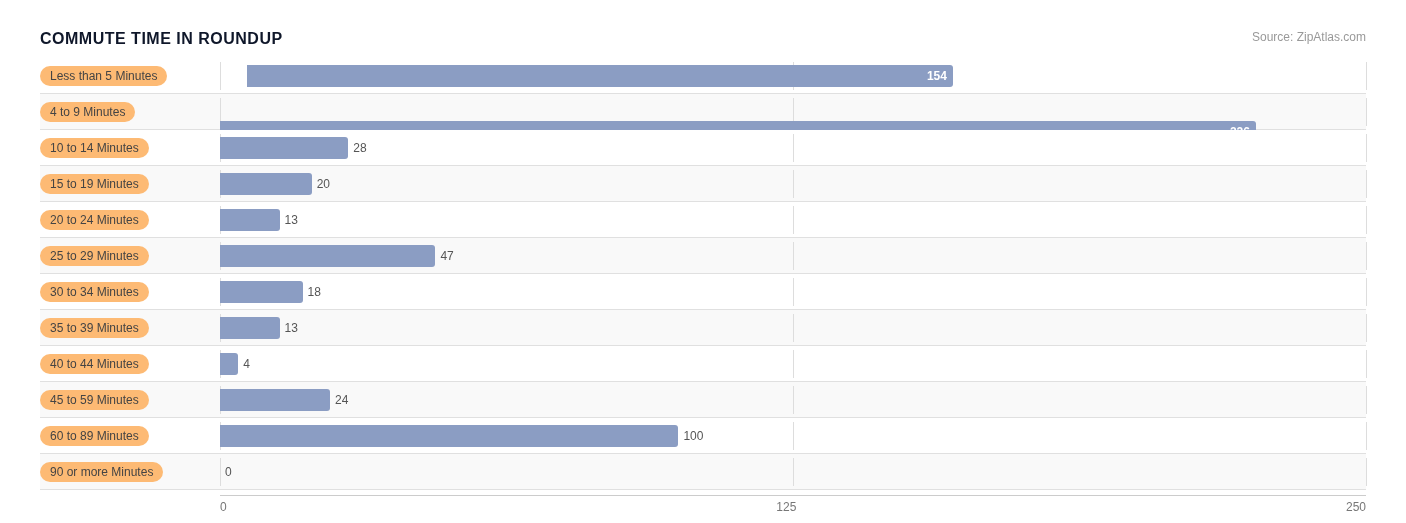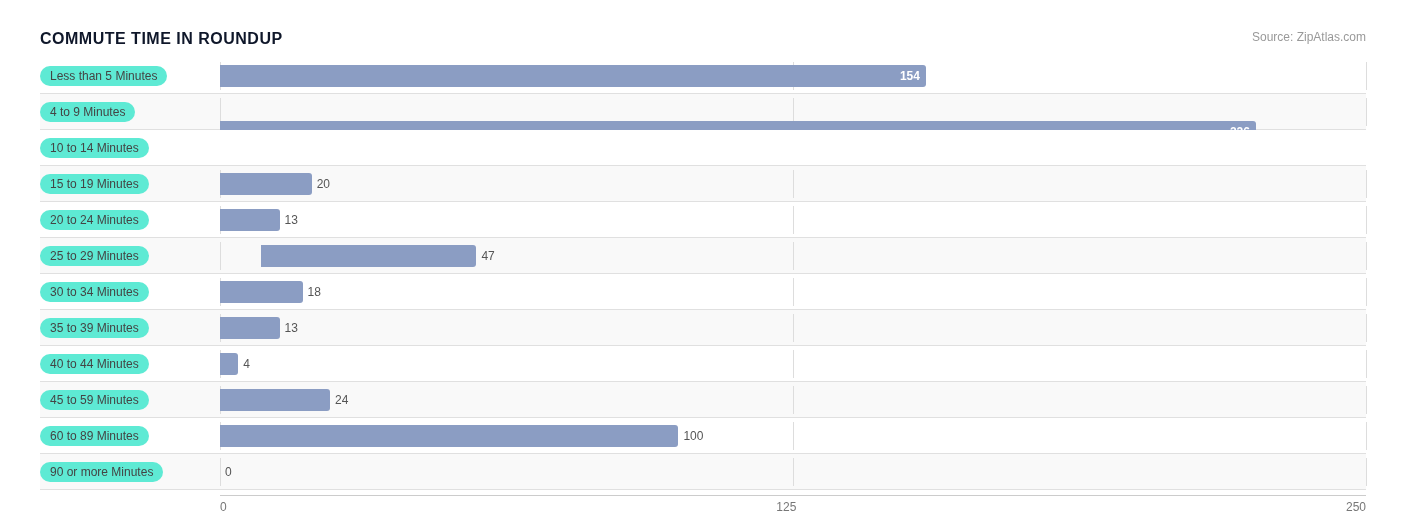--- a/index.html
+++ b/index.html
@@ -49,21 +49,21 @@
     .bar-row:nth-child(odd) {
       background: #ffffff;
     }
     .label-area {
       width: 180px;
       flex-shrink: 0;
       padding-right: 8px;
     }
     .label-pill {
       display: inline-block;
-      background: #5eead4;
+      background: #fdba74;
       border-radius: 12px;
       padding: 3px 10px;
       font-size: 12px;
       color: #444;
       white-space: nowrap;
     }
     .bar-area {
       flex: 1;
       display: flex;
       align-items: center;
@@ -116,38 +116,46 @@
     <span class="chart-title">COMMUTE TIME IN ROUNDUP</span>
     <span class="chart-source">Source: ZipAtlas.com</span>
   </div>
   <div class="chart-body" id="chart-body">
   <div class="bar-row">
         <div class="label-area"><span class="label-pill">Less than 5 Minutes</span></div>
         <div class="bar-area" style="position: relative;">
           <div style="position: absolute; top: 0px; bottom: 0px; left: 0px; width: 1px; background: rgb(221, 221, 221);"></div>
           <div style="position: absolute; top: 0px; bottom: 0px; left: 50%; width: 1px; background: rgb(221, 221, 221);"></div>
           <div style="position: absolute; top: 0px; bottom: 0px; left: 100%; width: 1px; background: rgb(221, 221, 221);"></div>
-          <div class="bar" style="width: 61.6%; min-width: 2px;">
+          <div class="bar" style="width: 61.6%; min-width: 2px; margin-left: 27px;">
             <span class="bar-value-inside">154</span>
           </div>
         </div>
       </div>
       <div class="bar-row">
         <div class="label-area"><span class="label-pill">4 to 9 Minutes</span></div>
         <div class="bar-area" style="position: relative;">
           <div style="position: absolute; top: 0px; bottom: 0px; left: 0px; width: 1px; background: rgb(221, 221, 221);"></div>
           <div style="position: absolute; top: 0px; bottom: 0px; left: 50%; width: 1px; background: rgb(221, 221, 221);"></div>
           <div style="position: absolute; top: 0px; bottom: 0px; left: 100%; width: 1px; background: rgb(221, 221, 221);"></div>
           <div class="bar" style="width: 90.4%; min-width: 2px; margin-top: 40px;">
             <span class="bar-value-inside">226</span>
           </div>
         </div>
       </div>
       <div class="bar-row">
         <div class="label-area"><span class="label-pill">10 to 14 Minutes</span></div>
+        <div class="bar-area" style="position: relative;">
+          <div style="position: absolute; top: 0px; bottom: 0px; left: 0px; width: 1px; background: rgb(221, 221, 221);"></div>
+          <div style="position: absolute; top: 0px; bottom: 0px; left: 50%; width: 1px; background: rgb(221, 221, 221);"></div>
+          <div style="position: absolute; top: 0px; bottom: 0px; left: 100%; width: 1px; background: rgb(221, 221, 221);"></div>
+          <div class="bar" style="width: 11.2%; min-width: 2px;">
+            <span class="bar-value">28</span>
+          </div>
+        </div>
       </div>
       <div class="bar-row">
         <div class="label-area"><span class="label-pill">15 to 19 Minutes</span></div>
         <div class="bar-area" style="position: relative; align-items: center;">
           <div style="position: absolute; top: 0px; bottom: 0px; left: 0px; width: 1px; background: rgb(221, 221, 221);"></div>
           <div style="position: absolute; top: 0px; bottom: 0px; left: 50%; width: 1px; background: rgb(221, 221, 221);"></div>
           <div style="position: absolute; top: 0px; bottom: 0px; left: 100%; width: 1px; background: rgb(221, 221, 221);"></div>
           <div class="bar" style="width: 8%; min-width: 2px;">
             <span class="bar-value">20</span>
           </div>
@@ -163,21 +171,21 @@
             <span class="bar-value">13</span>
           </div>
         </div>
       </div>
       <div class="bar-row">
         <div class="label-area"><span class="label-pill">25 to 29 Minutes</span></div>
         <div class="bar-area" style="position: relative;">
           <div style="position: absolute; top: 0px; bottom: 0px; left: 0px; width: 1px; background: rgb(221, 221, 221);"></div>
           <div style="position: absolute; top: 0px; bottom: 0px; left: 50%; width: 1px; background: rgb(221, 221, 221);"></div>
           <div style="position: absolute; top: 0px; bottom: 0px; left: 100%; width: 1px; background: rgb(221, 221, 221);"></div>
-          <div class="bar" style="width: 18.8%; min-width: 2px; margin-left: 41px;">
+          <div class="bar" style="width: 18.8%; min-width: 2px;">
             <span class="bar-value">47</span>
           </div>
         </div>
       </div>
       <div class="bar-row">
         <div class="label-area"><span class="label-pill">30 to 34 Minutes</span></div>
         <div class="bar-area" style="position: relative;">
           <div style="position: absolute; top: 0px; bottom: 0px; left: 0px; width: 1px; background: rgb(221, 221, 221);"></div>
           <div style="position: absolute; top: 0px; bottom: 0px; left: 50%; width: 1px; background: rgb(221, 221, 221);"></div>
           <div style="position: absolute; top: 0px; bottom: 0px; left: 100%; width: 1px; background: rgb(221, 221, 221);"></div>

